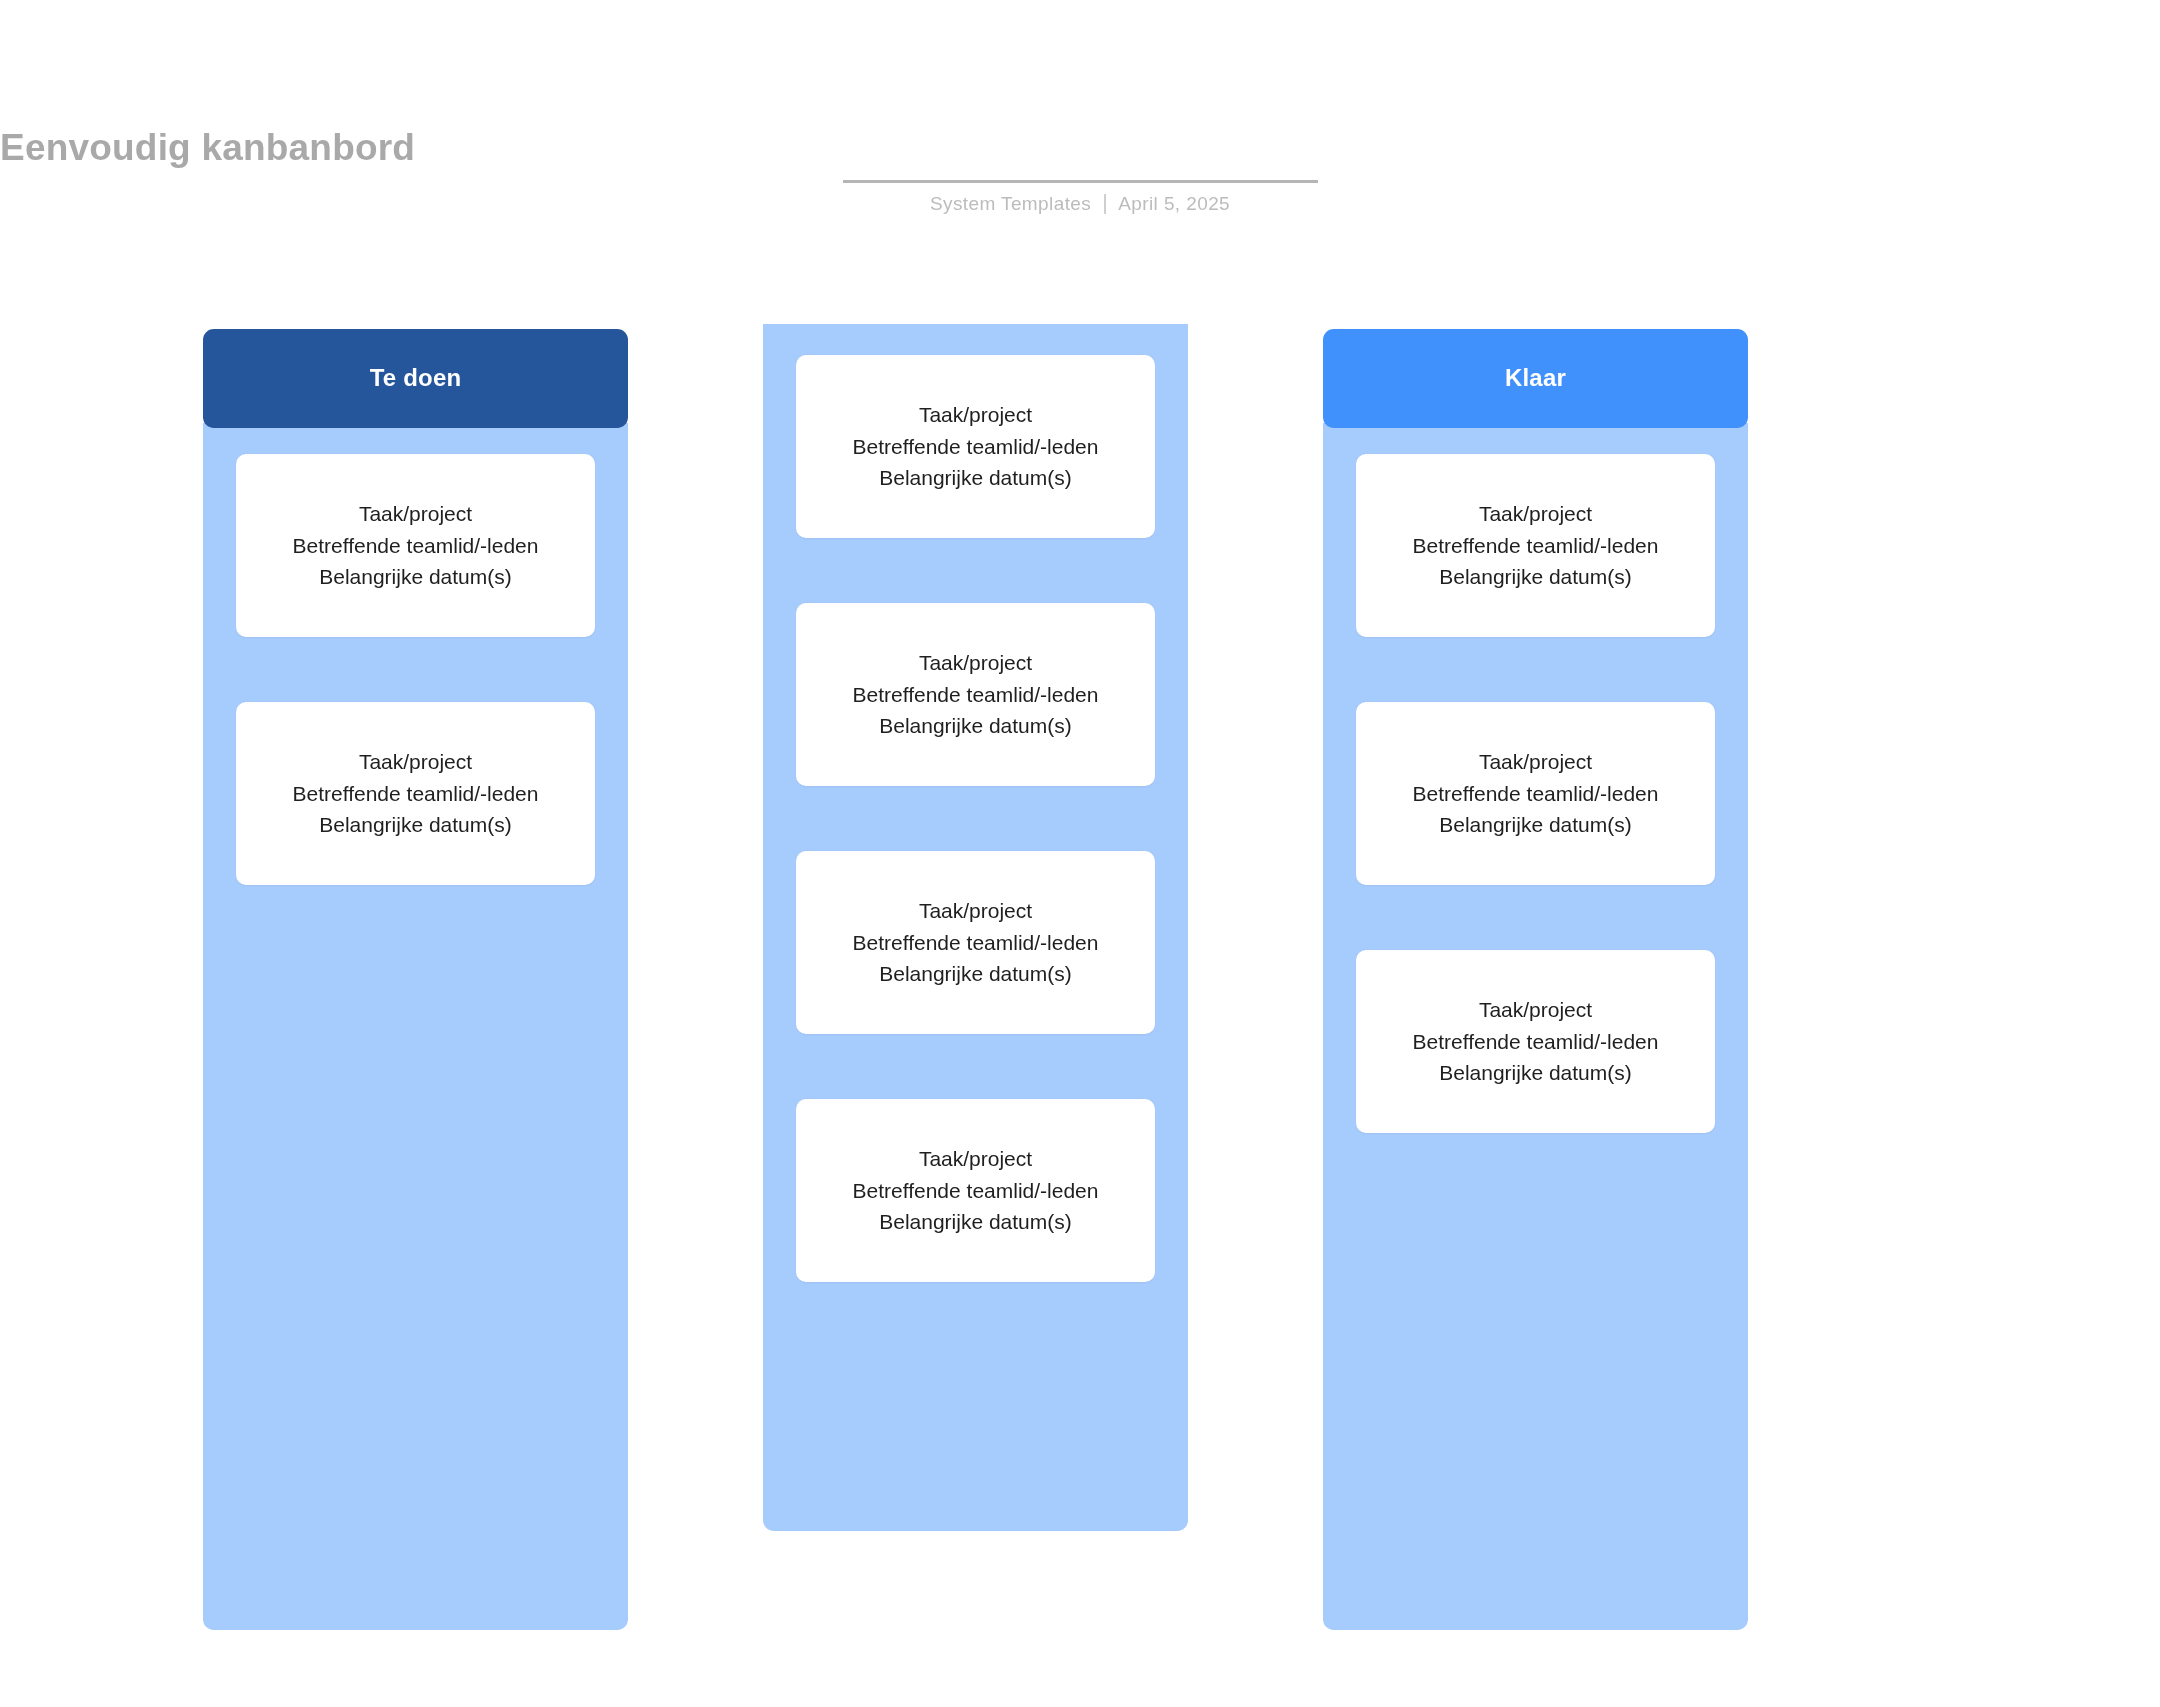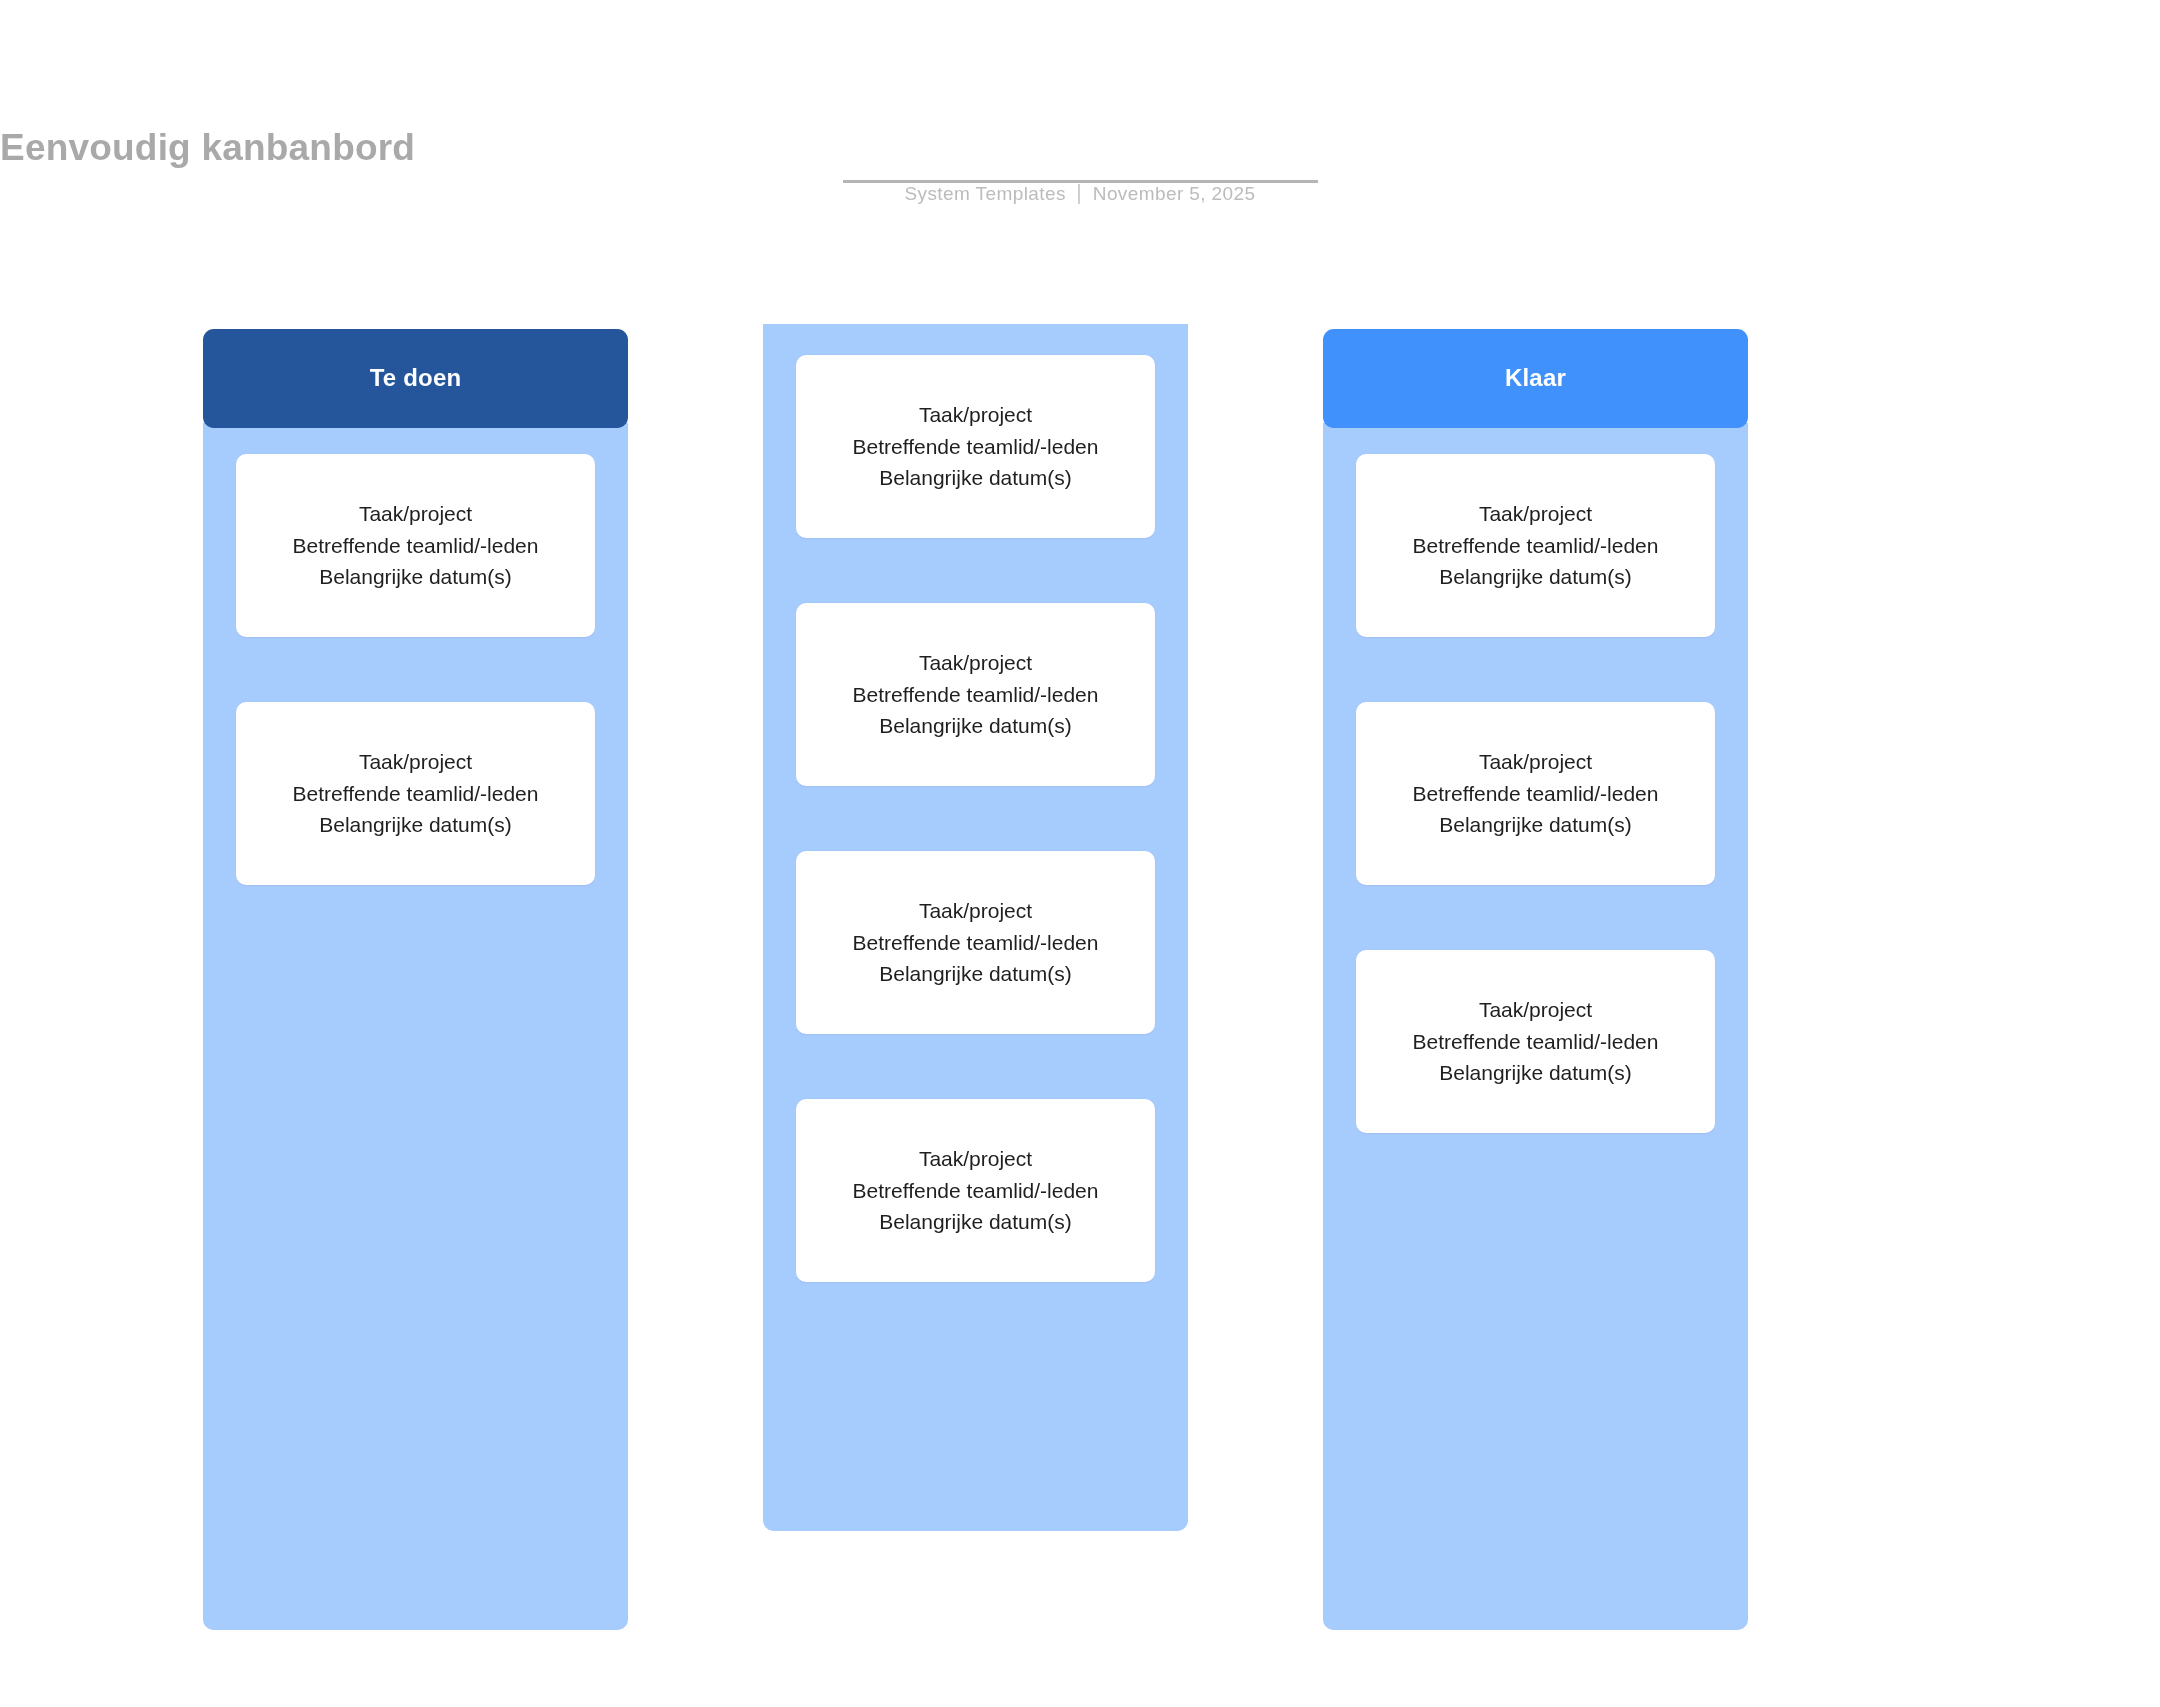--- a/index.html
+++ b/index.html
@@ -33,20 +33,21 @@
     margin: 0 auto;
     display: block;
   }
   .title-rule {
     width: 475px;
     height: 2.7px;
     background: #b5b5b5;
     margin: 10px auto 0 auto;
   }
   .doc-subtitle {
+    margin-top: 10px;
     font-size: 19px;
     color: #bcbcbc;
     letter-spacing: 0.4px;
     display: flex;
     justify-content: center;
     align-items: center;
     gap: 0;
   }
   .doc-subtitle .sub-piece { padding: 0 12.6px; }
   .sub-sep {
@@ -126,21 +127,21 @@
 </style>
 </head>
 <body>
 
 <div class="doc-header">
   <span class="doc-title">Eenvoudig kanbanbord</span>
   <div class="title-rule"></div>
   <div class="doc-subtitle">
     <span class="sub-piece">System Templates</span>
     <span class="sub-sep"></span>
-    <span class="sub-piece">November 5, 2025</span>
+    <span class="sub-piece">April 5, 2025</span>
   </div>
 </div>
 
 <div class="board" id="board">
     <div class="column col-1">
       <div class="column-header" style="background: rgb(37, 86, 155);">
         <span class="hdr-line">Te doen</span>
       </div>
       <div class="column-body">
         <div class="card">

